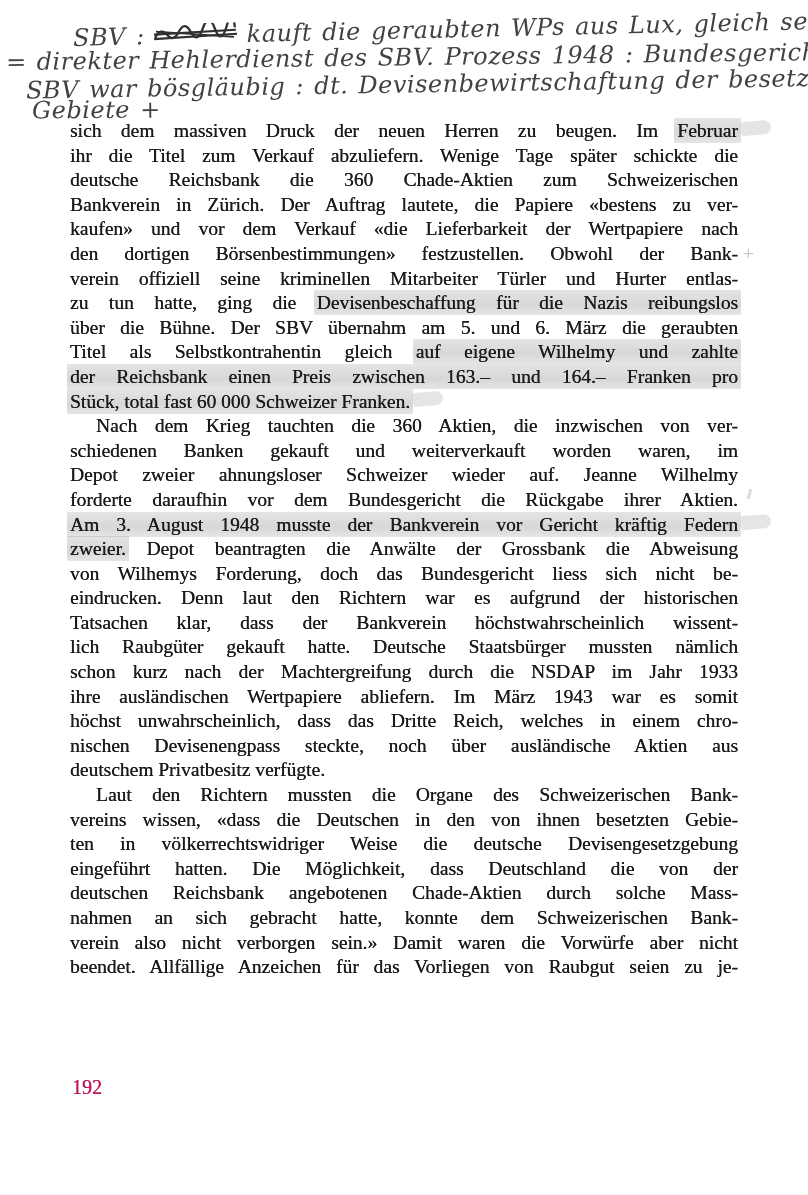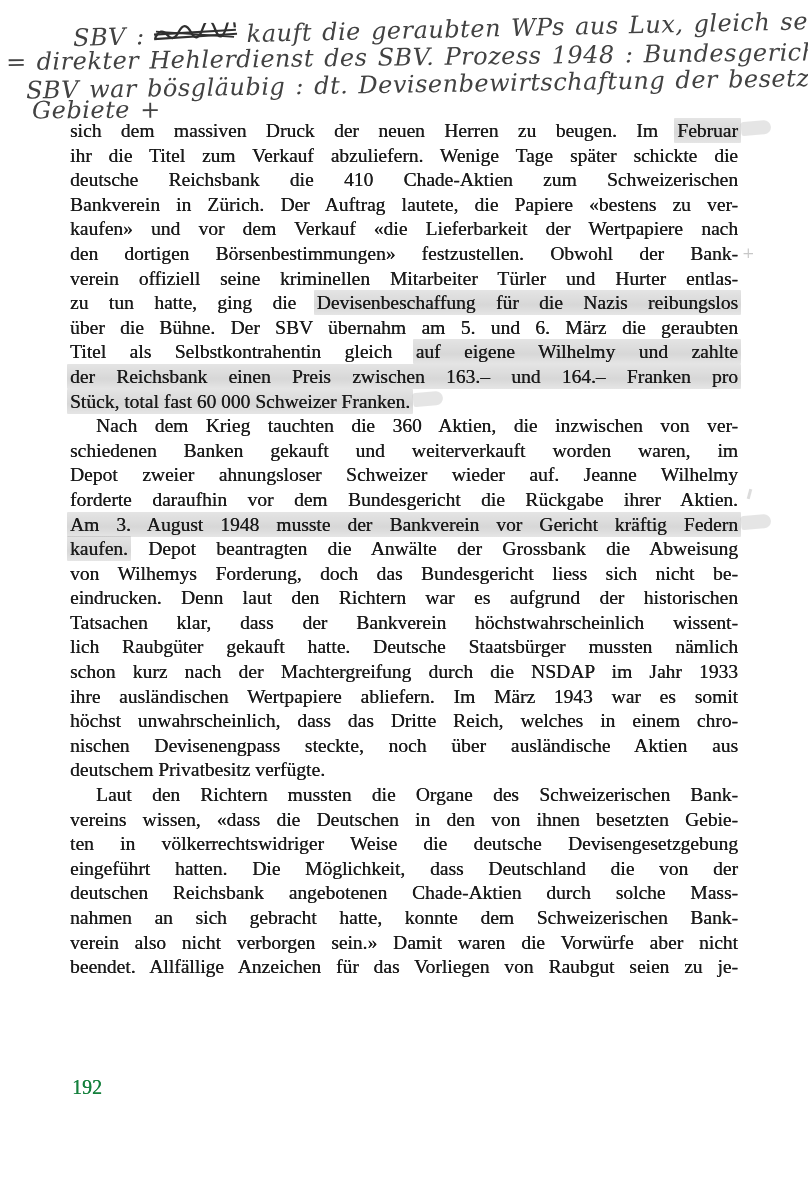--- a/index.html
+++ b/index.html
@@ -55,21 +55,21 @@
     position:absolute;
     left:100%;top:3px;
     width:30px;height:14px;
     background:rgba(0,0,0,0.10);
     border-radius:3px 8px 8px 3px;
     transform:rotate(-5deg);
   }
   
   .page-num{
     position:absolute;left:72px;top:1076px;
-    font-size:20px;color:#15803d;
+    font-size:20px;color:#be185d;
     font-family:"Liberation Serif",serif;
     text-shadow:.25px 0 0 currentColor;
   }
   .artifact-plus{
     position:absolute;left:742px;top:244px;
     font-size:15px;color:#9a9a9a;opacity:.55;
     font-family:"DejaVu Serif",serif;
   }
   .artifact-tick{
     position:absolute;left:748px;top:489px;
@@ -99,38 +99,38 @@
     </div>
     <div class="hw" id="hw4">
       <span>Gebiete  +</span>
     </div>
   </div>
 
   <div class="body-text">
       <div class="para">
         <div class="line"><span>sich dem massiven Druck der neuen Herren zu beugen. Im </span><span class="hl hl-ext">Februar</span></div>
         <div class="line"><span>ihr die Titel zum Verkauf abzuliefern. Wenige Tage später schickte die</span></div>
-        <div class="line"><span>deutsche Reichsbank die 410 Chade-Aktien zum Schweizerischen</span></div>
+        <div class="line"><span>deutsche Reichsbank die 360 Chade-Aktien zum Schweizerischen</span></div>
         <div class="line"><span>Bankverein in Zürich. Der Auftrag lautete, die Papiere «bestens zu ver-</span></div>
         <div class="line"><span>kaufen» und vor dem Verkauf «die Lieferbarkeit der Wertpapiere nach</span></div>
         <div class="line"><span>den dortigen Börsenbestimmungen» festzustellen. Obwohl der Bank-</span></div>
         <div class="line"><span>verein offiziell seine kriminellen Mitarbeiter Türler und Hurter entlas-</span></div>
         <div class="line"><span>zu tun hatte, ging die </span><span class="hl">Devisenbeschaffung für die Nazis reibungslos</span></div>
         <div class="line"><span>über die Bühne. Der SBV übernahm am 5. und 6. März die geraubten</span></div>
         <div class="line"><span>Titel als Selbstkontrahentin gleich </span><span class="hl">auf eigene Wilhelmy und zahlte</span></div>
         <div class="line"><span class="hl">der Reichsbank einen Preis zwischen 163.– und 164.– Franken pro</span></div>
         <div class="line noj"><span class="hl hl-ext">Stück, total fast 60 000 Schweizer Franken.</span></div>
       </div>
       <div class="para">
         <div class="line first-indent"><span>Nach dem Krieg tauchten die 360 Aktien, die inzwischen von ver-</span></div>
         <div class="line"><span>schiedenen Banken gekauft und weiterverkauft worden waren, im</span></div>
         <div class="line"><span>Depot zweier ahnungsloser Schweizer wieder auf. Jeanne Wilhelmy</span></div>
         <div class="line"><span>forderte daraufhin vor dem Bundesgericht die Rückgabe ihrer Aktien.</span></div>
         <div class="line"><span class="hl hl-ext">Am 3. August 1948 musste der Bankverein vor Gericht kräftig Federn</span></div>
-        <div class="line"><span class="hl">kaufen.</span><span> Depot beantragten die Anwälte der Grossbank die Abweisung</span></div>
+        <div class="line"><span class="hl">zweier.</span><span> Depot beantragten die Anwälte der Grossbank die Abweisung</span></div>
         <div class="line"><span>von Wilhemys Forderung, doch das Bundesgericht liess sich nicht be-</span></div>
         <div class="line"><span>eindrucken. Denn laut den Richtern war es aufgrund der historischen</span></div>
         <div class="line"><span>Tatsachen klar, dass der Bankverein höchstwahrscheinlich wissent-</span></div>
         <div class="line"><span>lich Raubgüter gekauft hatte. Deutsche Staatsbürger mussten nämlich</span></div>
         <div class="line"><span>schon kurz nach der Machtergreifung durch die NSDAP im Jahr 1933</span></div>
         <div class="line"><span>ihre ausländischen Wertpapiere abliefern. Im März 1943 war es somit</span></div>
         <div class="line"><span>höchst unwahrscheinlich, dass das Dritte Reich, welches in einem chro-</span></div>
         <div class="line"><span>nischen Devisenengpass steckte, noch über ausländische Aktien aus</span></div>
         <div class="line noj"><span>deutschem Privatbesitz verfügte.</span></div>
       </div>

